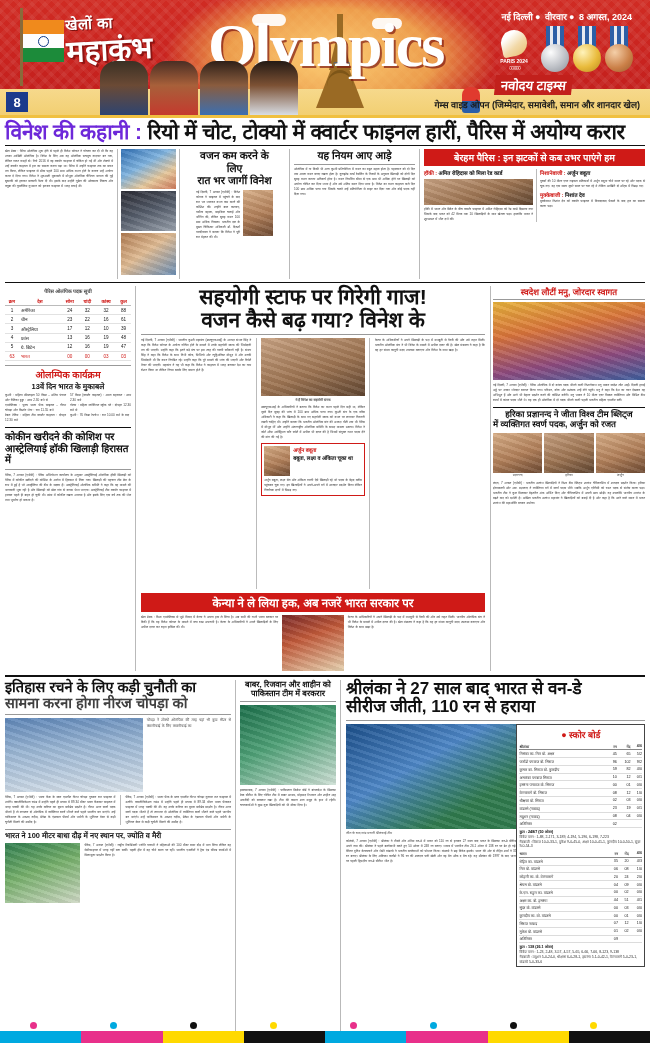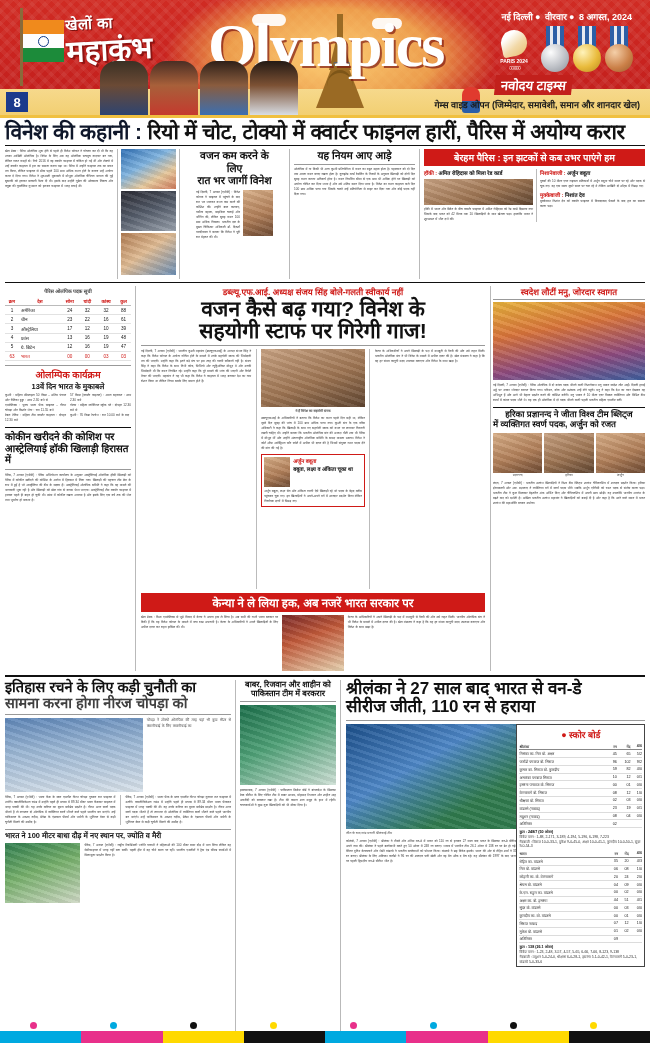--- a/index.html
+++ b/index.html
@@ -112,21 +112,21 @@
     position:absolute; right:10px; bottom:4px; z-index:9;
     font-size:9px; font-weight:bold; color:#1a1a1a; white-space:nowrap;
   }
   .mascot { position:absolute; right:170px; bottom:2px; width:18px;height:26px;z-index:8;
     background:linear-gradient(180deg,#e03a2e 0 55%, #2a5ea8 55%); border-radius:8px 8px 3px 3px;}
 
   .hl-main {
     font-size:21px; font-weight:bold; color:#111; line-height:1.05;
     white-space:nowrap; letter-spacing:-.2px;
   }
-  .hl-main .red { color:#0f172a; }
+  .hl-main .red { color:#6d28d9; }
 
   .grey-text {
     font-size:3.1px; line-height:1.62; color:#3a3a3a; text-align:justify;
     word-spacing:.4px;
   }
   .grey-text.t4 { font-size:3.6px; line-height:1.6; }
   .blockcap { font-size:3.4px; color:#555; line-height:1.5;}
 
   .colrule { border-left:1px solid #b9b9b9; }
 
@@ -393,23 +393,22 @@
 कुश्ती : 76 किग्रा रेपचेज : रात 10.00 बजे के बाद</div>
       </div>
 
       <div style="border-top:1.5px solid #111; margin:4px 0 3px;"></div>
       <div style="font-size:10px;font-weight:bold;line-height:1.15;color:#111;">कोकीन खरीदने की कोशिश पर आस्ट्रेलियाई हॉकी खिलाड़ी हिरासत में</div>
       <div style="border-top:1px solid #999; margin:3px 0;"></div>
       <div class="grey-text">पैरिस, 7 अगस्त (एजेंसी) : पैरिस अभियोजन कार्यालय के अनुसार आस्ट्रेलियाई ओलंपिक हॉकी खिलाड़ी को पैरिस में कोकीन खरीदने की कोशिश के आरोप में हिरासत में लिया गया। खिलाड़ी की पहचान टॉम क्रेग के रूप में हुई है जो आस्ट्रेलिया की टीम के सदस्य हैं। आस्ट्रेलियाई ओलंपिक समिति ने कहा कि वह मामले की जानकारी जुटा रही है और खिलाड़ी को खेल गांव से वापस भेजा जाएगा। आस्ट्रेलियाई टीम क्वार्टर फाइनल में हारकर पहले ही बाहर हो चुकी थी। फ्रांस में कोकीन रखना अपराध है और इसके लिए एक वर्ष तक की जेल तथा जुर्माना हो सकता है।</div>
     </div>
 
     <div class="col colrule" style="width:355px; padding:0 5px;">
-      <div class="redhead" style="font-size:8.5px;">डब्ल्यू.एफ.आई. अध्यक्ष संजय सिंह बोले-गलती स्वीकार्य नहीं</div>
+      <div style="font-size:21px;font-weight:bold;text-align:center;line-height:1.05;color:#111;">सहयोगी स्टाफ पर गिरेगी गाज!</div>
       <div style="font-size:21px;font-weight:bold;text-align:center;line-height:1.05;color:#111;margin-top:1px;">वजन कैसे बढ़ गया? विनेश के</div>
-      <div style="font-size:21px;font-weight:bold;text-align:center;line-height:1.05;color:#111;">सहयोगी स्टाफ पर गिरेगी गाज!</div>
       <div style="border-top:1px solid #999; margin:3px 0;"></div>
 
       <div class="flex" style="gap:5px; height:268px;">
         <div style="width:33%;">
           <div class="grey-text">नई दिल्ली, 7 अगस्त (एजेंसी) : भारतीय कुश्ती महासंघ (डब्ल्यूएफआई) के अध्यक्ष संजय सिंह ने कहा कि विनेश फोगाट के अयोग्य घोषित होने के मामले में उनके सहयोगी स्टाफ की जिम्मेदारी तय की जाएगी। उन्होंने कहा कि इतने बड़े मंच पर इस तरह की गलती स्वीकार्य नहीं है। संजय सिंह ने कहा कि विनेश के साथ निजी कोच, फिजियो और न्यूट्रिशनिस्ट मौजूद थे और उनकी जिम्मेदारी थी कि वजन नियंत्रित रहे। उन्होंने कहा कि पूरे मामले की जांच की जाएगी और रिपोर्ट तैयार की जाएगी। महासंघ ने यह भी कहा कि विनेश ने फाइनल में जगह बनाकर देश का नाम रोशन किया था लेकिन नियम सबके लिए समान होते हैं।</div>
         </div>
         <div style="width:34%; border-left:1px solid #bbb; border-right:1px solid #bbb; padding:0 4px;">
           <div class="photo ph-portrait" style="height:58px;"></div>
           <div class="blockcap" style="text-align:center;font-weight:bold;margin:2px 0;">ये हैं विनेश का सहयोगी स्टाफ</div>
           <div class="grey-text">डब्ल्यूएफआई के अधिकारियों ने बताया कि विनेश का वजन पहले दिन सही था, लेकिन दूसरे दिन सुबह की जांच में 100 ग्राम अधिक पाया गया। कुश्ती संघ के एक वरिष्ठ अधिकारी ने कहा कि खिलाड़ी के साथ गए सहयोगी स्टाफ को वजन पर लगातार निगरानी रखनी चाहिए थी। उन्होंने बताया कि भारतीय ओलंपिक संघ की अध्यक्ष पीटी उषा भी पैरिस में मौजूद थीं और उन्होंने अंतरराष्ट्रीय ओलंपिक समिति के समक्ष मामला उठाया। विनेश ने कोर्ट ऑफ आर्बिट्रेशन फॉर स्पोर्ट में अपील भी दायर की है जिसमें संयुक्त रजत पदक देने की मांग की गई है।</div>

